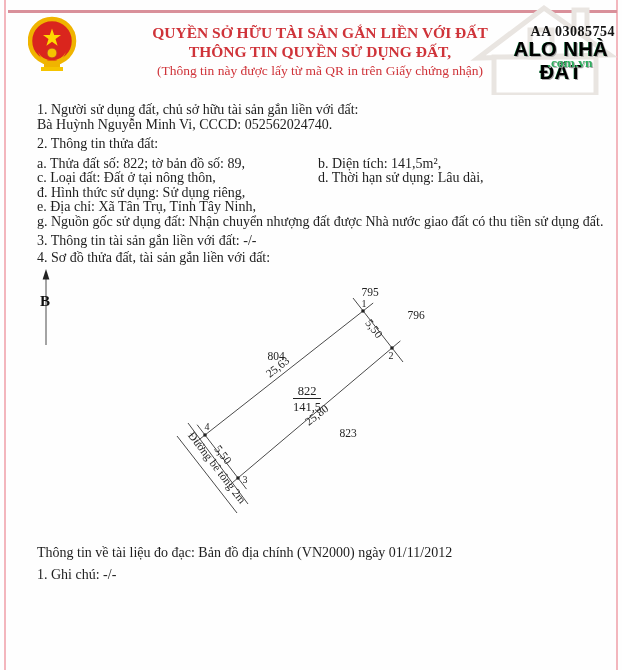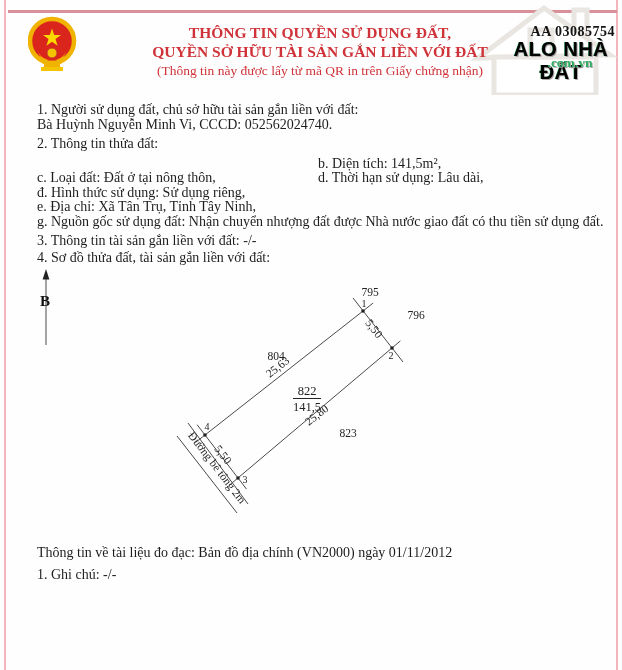--- a/index.html
+++ b/index.html
@@ -58,34 +58,35 @@
   <svg class="house-wm" width="152" height="95" viewBox="0 0 152 95">
     <g stroke="#e9e5e1" stroke-width="5" fill="#ffffff">
       <rect x="104" y="10" width="13" height="34"></rect>
       <polygon points="8,58 74,8 140,55"></polygon>
       <rect x="24" y="57" width="102" height="38"></rect>
       <rect x="60" y="30" width="22" height="27"></rect>
     </g>
   </svg>
 
   <div class="title-block">
+    <div class="title-line">QUYỀN SỞ HỮU TÀI SẢN GẮN LIỀN VỚI ĐẤT</div>
     <div class="title-line">THÔNG TIN QUYỀN SỬ DỤNG ĐẤT,</div>
-    <div class="title-line">QUYỀN SỞ HỮU TÀI SẢN GẮN LIỀN VỚI ĐẤT</div>
     <div class="subtitle">(Thông tin này được lấy từ mã QR in trên Giấy chứng nhận)</div>
   </div>
 
   <div class="serial">AA 03085754</div>
   <div class="alo">ALO NHÀ ĐẤT</div>
   <div class="alo-domain">.com.vn</div>
 
   <div class="bodytext">
     <div class="line b" style="top:102px">1. Người sử dụng đất, chủ sở hữu tài sản gắn liền với đất:</div>
     <div class="line" style="top:117px">Bà Huỳnh Nguyễn Minh Vi, CCCD: 052562024740.</div>
     <div class="line b" style="top:136px">2. Thông tin thửa đất:</div>
     <div class="line" style="top:155.5px;width:566px">
+      <span>a. Thửa đất số: 822; tờ bản đồ số: 89,</span>
       <span class="col2">b. Diện tích: 141,5m²,</span>
     </div>
     <div class="line" style="top:170px;width:566px">
       <span>c. Loại đất: Đất ở tại nông thôn,</span>
       <span class="col2">d. Thời hạn sử dụng: Lâu dài,</span>
     </div>
     <div class="line" style="top:184.5px">đ. Hình thức sử dụng: Sử dụng riêng,</div>
     <div class="line" style="top:199px">e. Địa chỉ: Xã Tân Trụ, Tỉnh Tây Ninh,</div>
     <div class="line" style="top:213.5px">g. Nguồn gốc sử dụng đất: Nhận chuyển nhượng đất được Nhà nước giao đất có thu tiền sử dụng đất.</div>
     <div class="line" style="top:233px">

